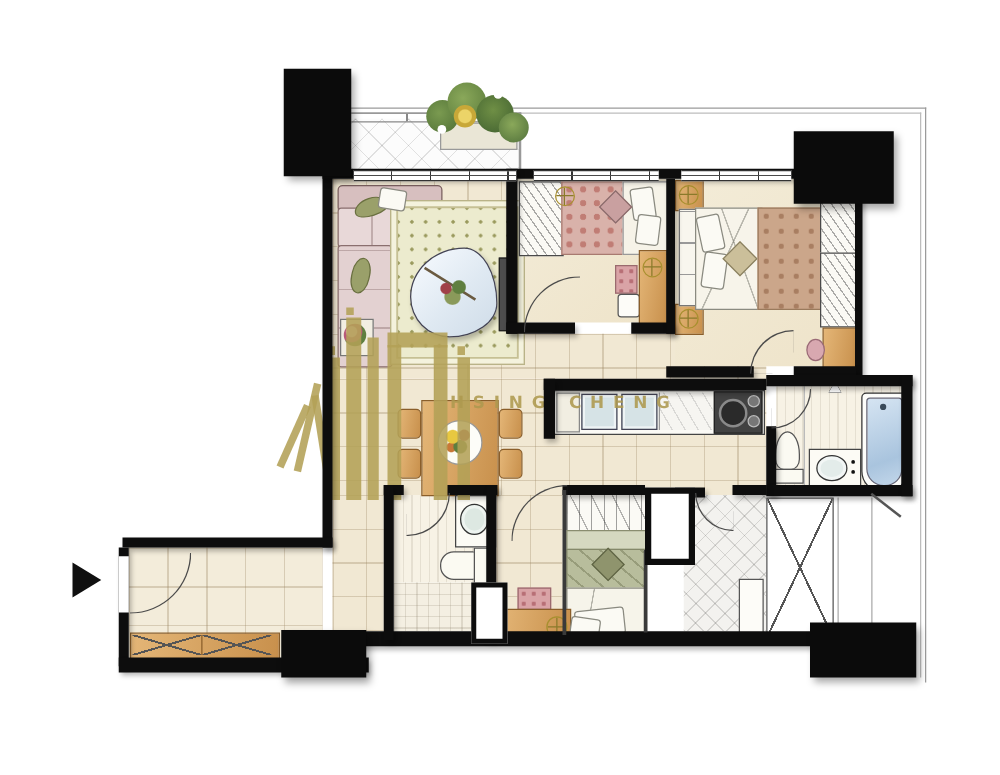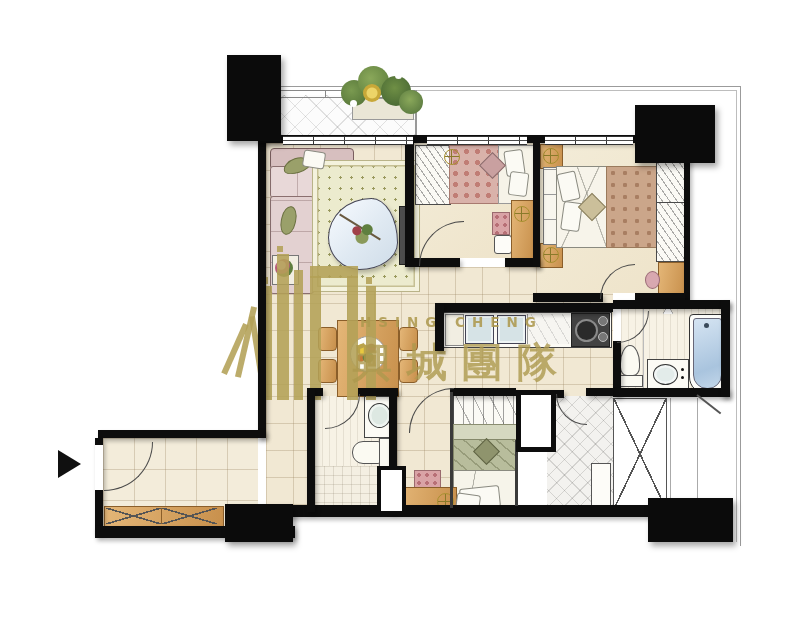--- a/index.html
+++ b/index.html
@@ -266,17 +266,16 @@
     <div class="gbar" style="left:47px;top:8px;width:12px;height:146px;"></div>
     <div class="gbar" style="left:47px;top:0;width:6px;height:6px;"></div>
     <div class="gbar" style="left:64px;top:24px;width:9px;height:130px;"></div>
     <div class="gbar" style="left:80px;top:30px;width:11px;height:124px;"></div>
     <div class="gbar" style="left:80px;top:20px;width:48px;height:12px;"></div>
     <div class="gbar" style="left:117px;top:30px;width:11px;height:124px;"></div>
     <div class="gbar" style="left:136px;top:40px;width:10px;height:114px;"></div>
     <div class="gbar" style="left:136px;top:31px;width:6px;height:7px;"></div>
   </div>
   <div class="wm-latin" style="left:360px;top:314px;">HSING CHENG</div>
-  <div class="wm-cjk" style="left:352px;top:335px;font-family:'DejaVu Sans',sans-serif;">興城團隊</div>
 
   <div class="arrow" style="left:58px;top:450px;"></div>
 
 </div>
 
 </body></html>

